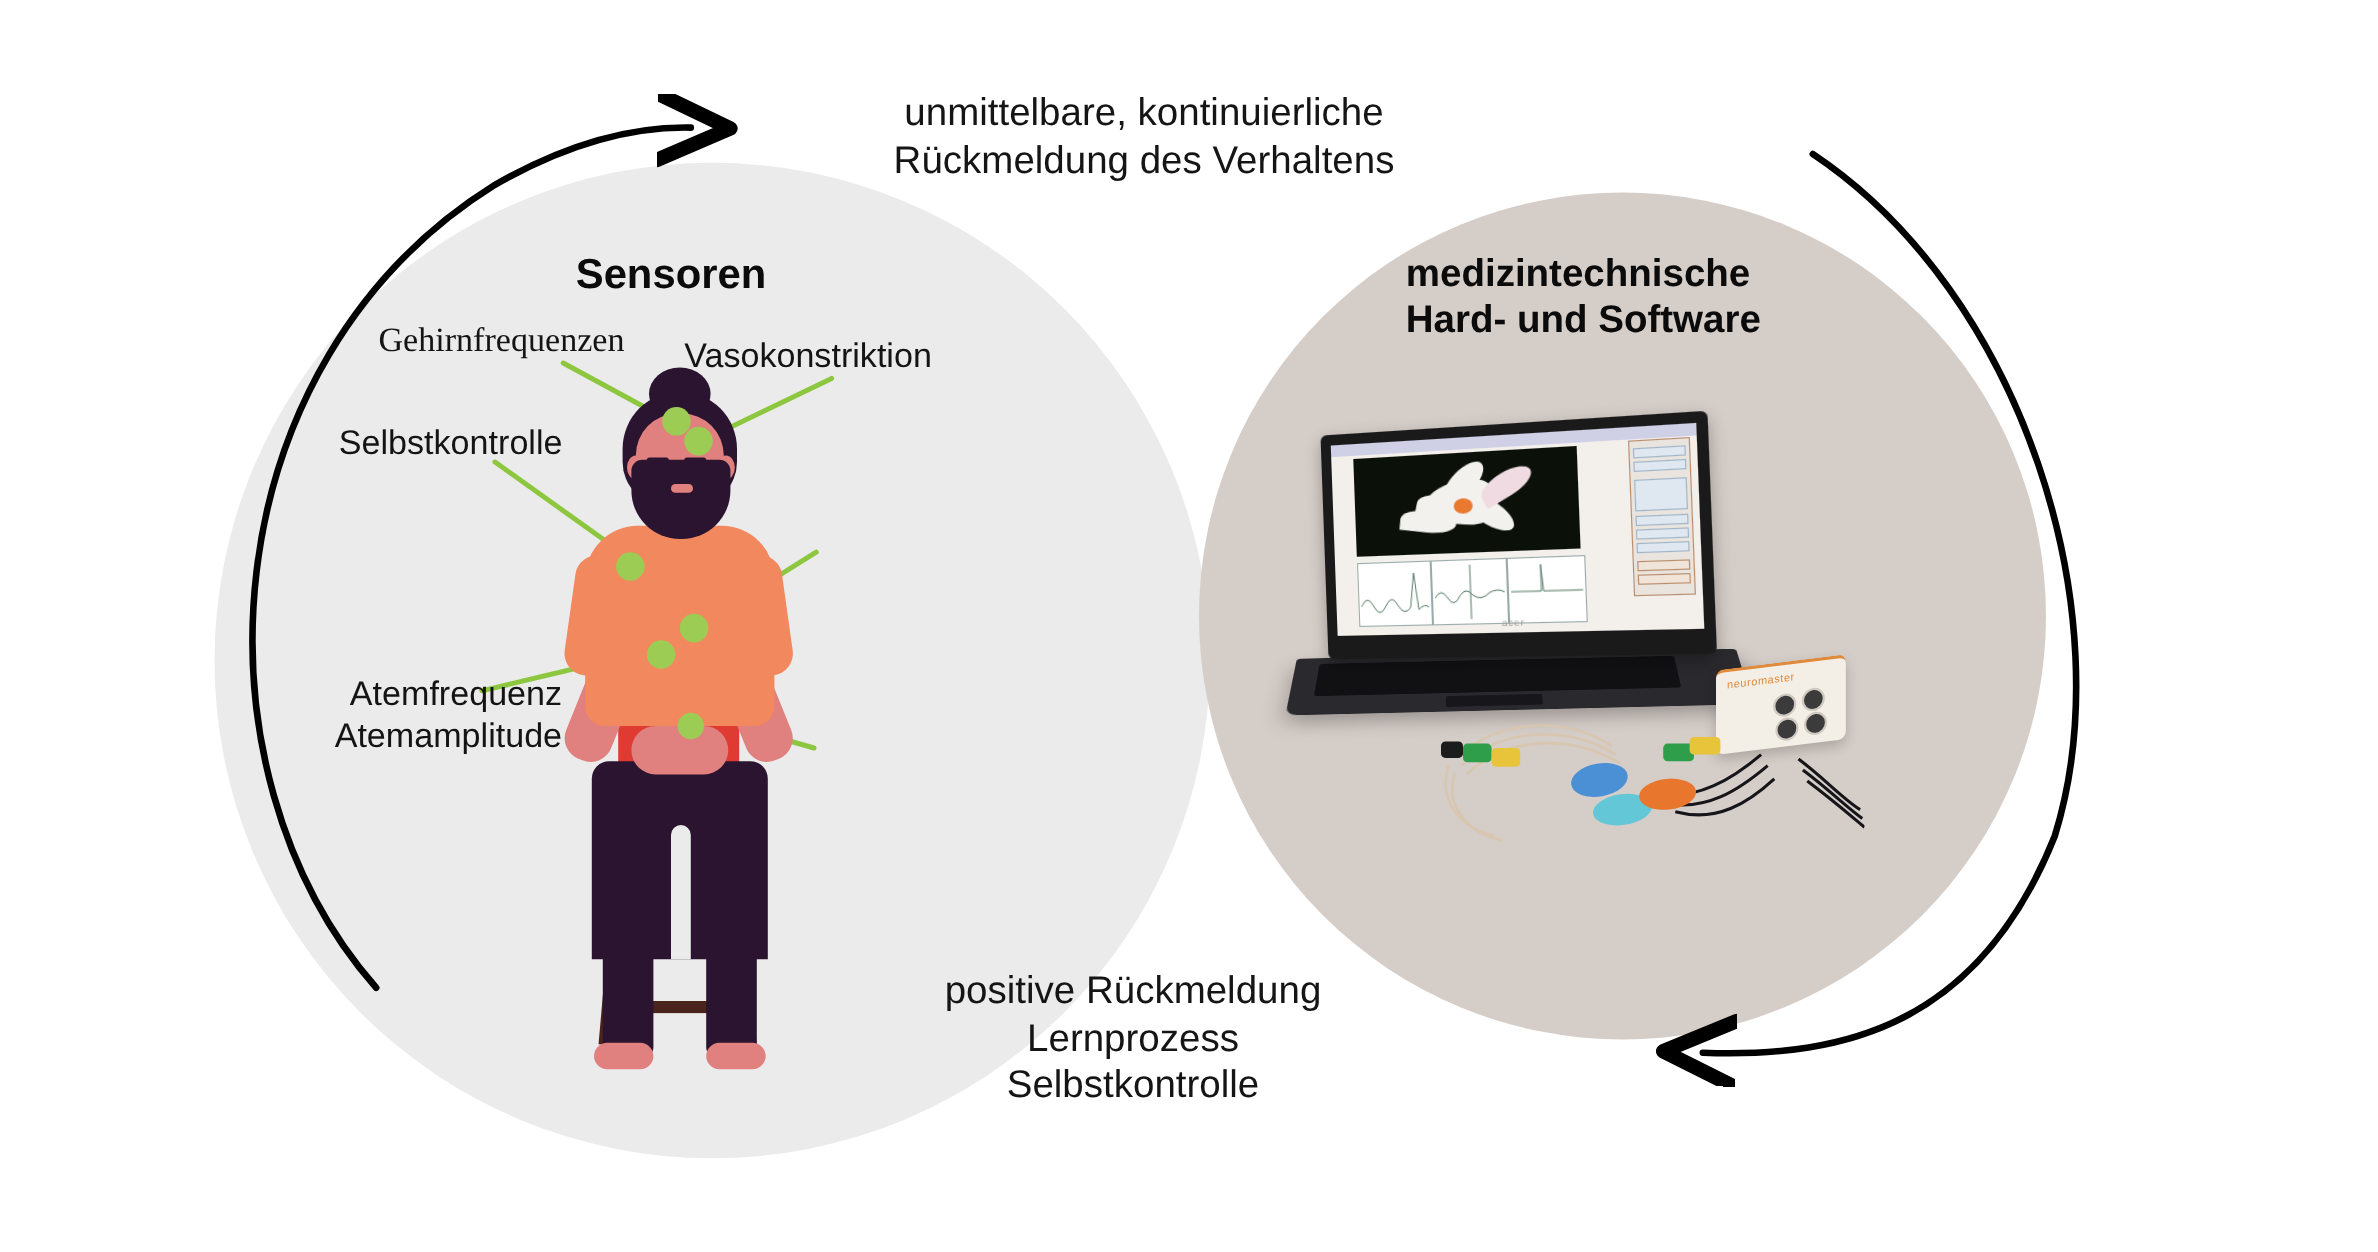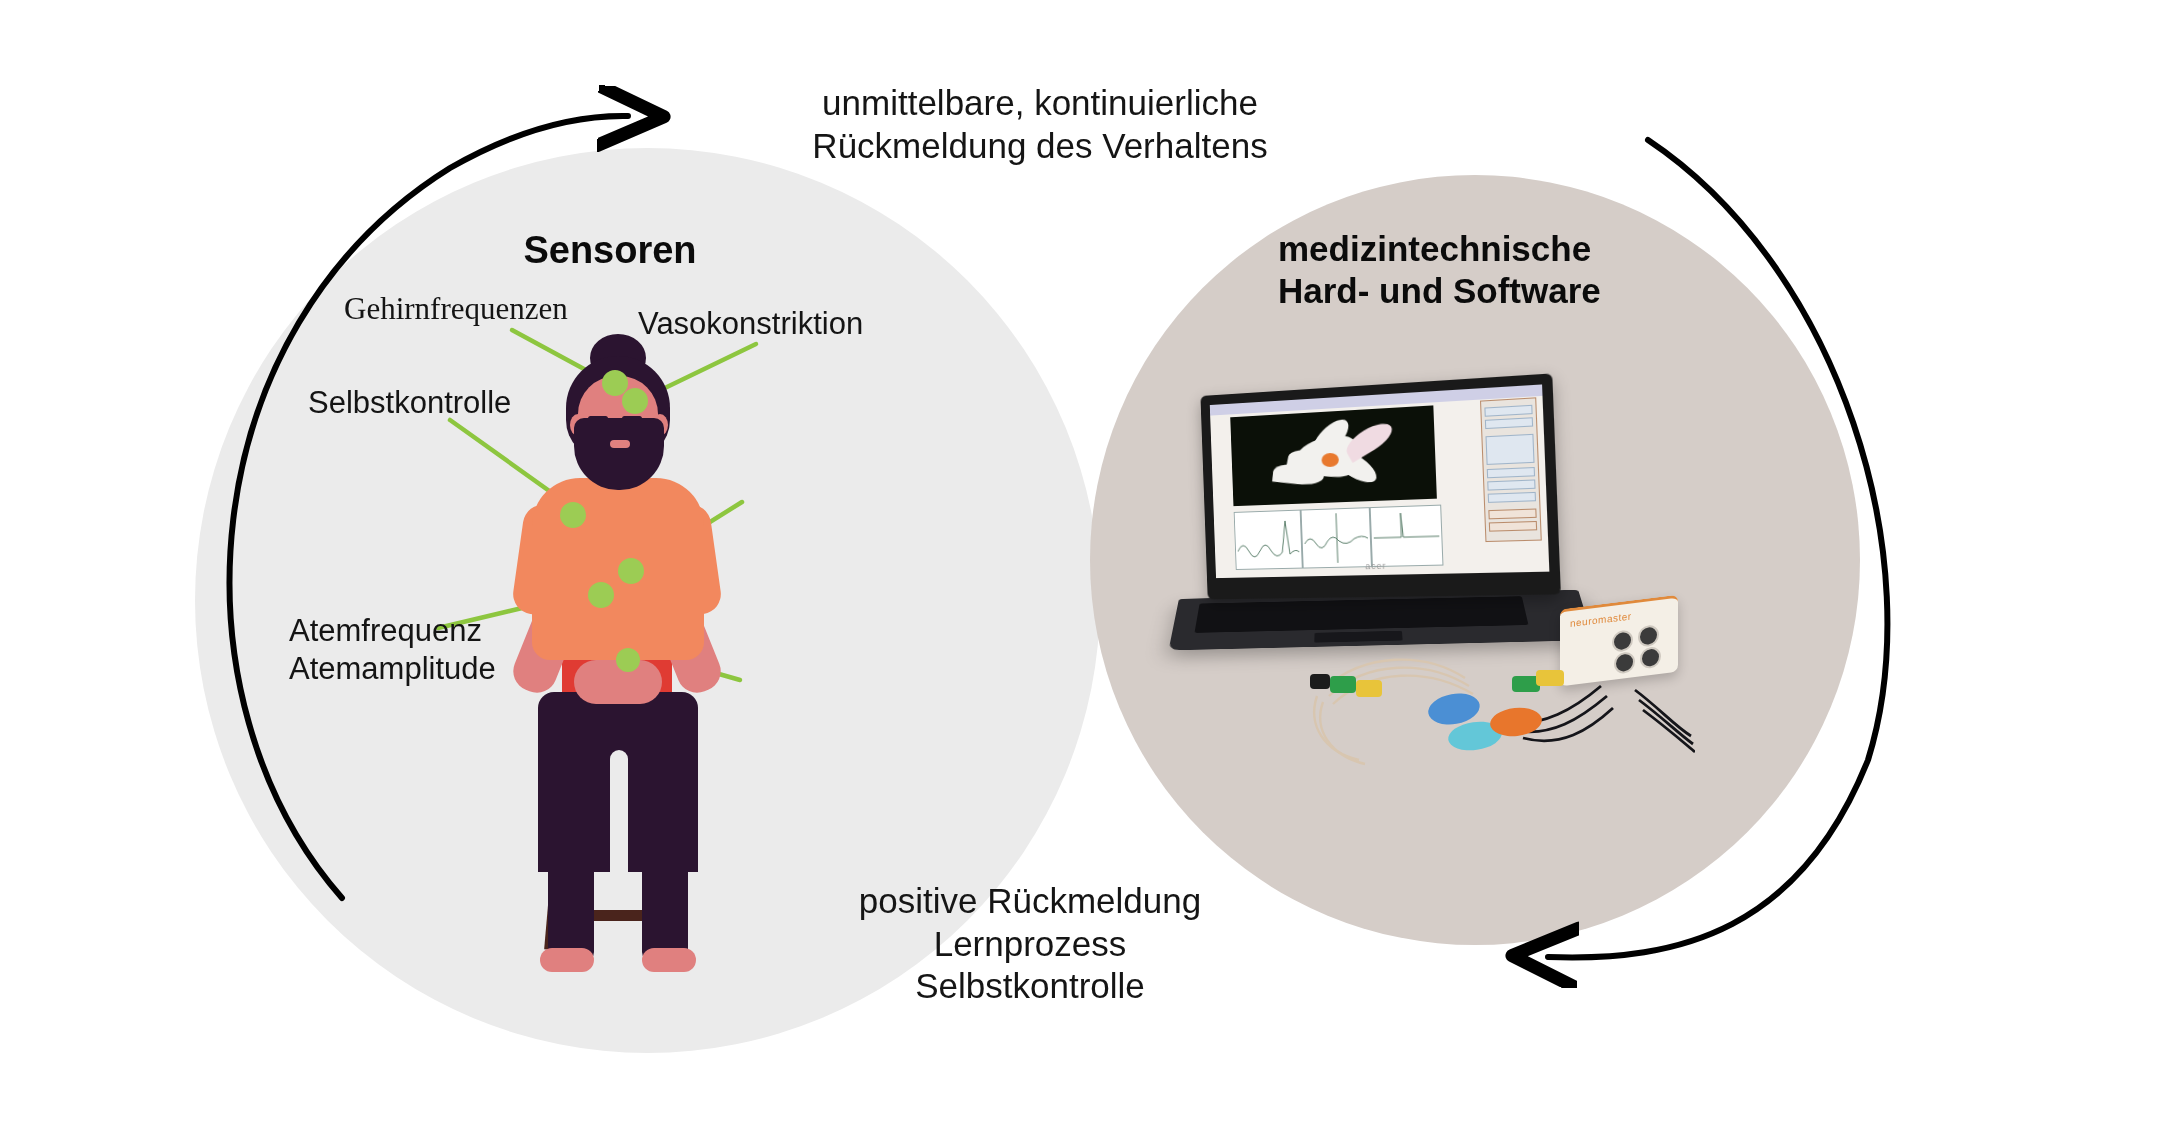--- a/index.html
+++ b/index.html
@@ -15,24 +15,24 @@
   .ctr-text{position:absolute;text-align:center;line-height:1.22;font-size:35px;color:#151515;white-space:pre;}
   #top-caption{left:660px;top:82px;width:760px;}
   #bottom-caption{left:760px;top:880px;width:540px;font-size:35px;}
 
   .heading{position:absolute;font-weight:bold;color:#0b0b0b;line-height:1.2;}
   #sensoren-title{left:500px;top:228px;width:220px;text-align:center;font-size:38px;}
   #device-title{left:1278px;top:228px;width:420px;text-align:left;font-size:35px;white-space:pre;}
 
   .lbl{position:absolute;font-size:31px;line-height:1.24;color:#141414;white-space:pre;}
   #lbl-gehirn{left:344px;top:290px;font-family:Liberation Serif, serif;}
-  #lbl-vaso{left:638px;top:305px;text-align:right;}
+  #lbl-vaso{left:622px;top:305px;text-align:right;}
   #lbl-muskel{left:308px;top:384px;}
   #lbl-herz{left:748px;top:450px;}
-  #lbl-atem{left:289px;top:612px;width:222px;}
+  #lbl-atem{left:289px;top:612px;text-align:right;width:222px;}
   #lbl-haut{left:726px;top:670px;}
 
   .leader{position:absolute;left:0;top:0;width:2162px;height:1138px;pointer-events:none;}
 
   
   #person{position:absolute;left:470px;top:330px;width:280px;height:570px;}
   .p{position:absolute;}
   #chair-back{left:92px;top:150px;width:110px;height:330px;background:#e03b33;border-radius:8px 8px 0 0;}
   #chair-seat{left:78px;top:450px;width:140px;height:40px;background:#e03b33;}
   #chair-leg-l{left:80px;top:485px;width:12px;height:135px;background:#4a241c;transform:rotate(5deg);}

